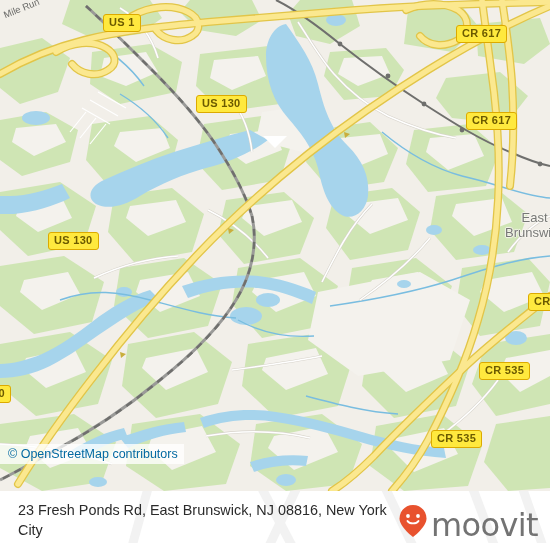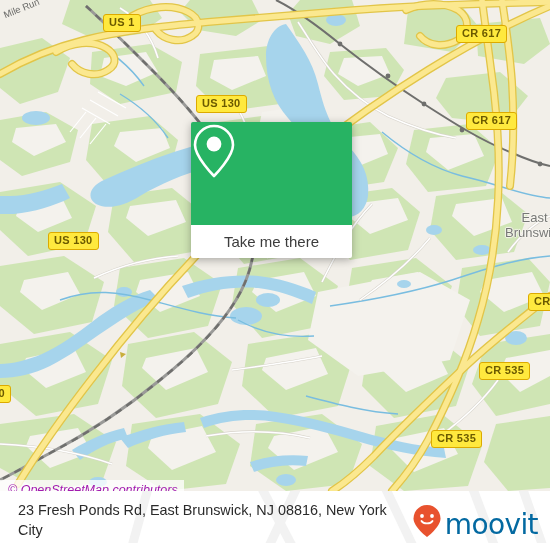--- a/index.html
+++ b/index.html
@@ -75,48 +75,47 @@
     position:absolute;left:50%;top:136px;
     margin-left:-12px;
     width:0;height:0;
     border-left:12px solid transparent;
     border-right:12px solid transparent;
     border-top:12px solid #fff;
   }
 
   
   #attribution{
-    position:absolute;left:0;top:480px;
+    position:absolute;left:0;top:444px;
     background:rgba(255,255,255,.78);
-    color:#a21caf;
+    color:#0369a1;
     font-size:12.5px;
     line-height:20px;
     height:20px;
     padding:0 6px 0 8px;
     white-space:nowrap;
-    font-style:italic;
   }
 
   
   #footer{
     position:absolute;left:0;top:491px;width:550px;height:52px;
     background:#fff;
     overflow:hidden;
   }
   #footer-streaks{position:absolute;left:0;top:0;}
   #addr{
     position:absolute;left:18px;top:9px;width:385px;
     color:#2b2b2b;font-size:14.4px;line-height:20px;
   }
   #logo{
     position:absolute;right:12px;top:14px;
     display:flex;align-items:center;height:32px;
   }
   #logo-word{
-    color:#0369a1;font-size:28px;line-height:28px;
+    color:#737373;font-size:32px;line-height:28px;
     letter-spacing:-.6px;font-weight:normal;
     margin-left:3px;
     font-family:"DejaVu Sans",sans-serif;
     margin-top:7px;
   }
 </style>
 </head>
 <body>
 
 <div id="app">
@@ -368,31 +367,20 @@
     <div class="shield" style="left:528px;top:293px;">CR</div>
     <div class="shield" style="left:479px;top:362px;">CR 535</div>
     <div class="shield" style="left:431px;top:430px;">CR 535</div>
     <div class="shield" style="left:-14px;top:385px;">30</div>
 
     <div class="place-label two" style="left:505px;top:210px;">East
 Brunswick</div>
     <div class="stream-label" style="left:2px;top:10px;transform:rotate(-22deg);">Mile Run</div>
 
     <div id="popup-tail" style="left:275px;"></div>
-    <div id="popup">
-      <div id="popup-green">
-        <svg width="46" height="58" viewBox="0 0 46 58">
-          <path d="M23 4 C12.5 4 4 12.5 4 23 C4 35 23 54 23 54 C23 54 42 35 42 23 C42 12.5 33.5 4 23 4 Z" fill="none" stroke="#ffffff" stroke-width="2.6" stroke-linejoin="round"></path>
-          <circle cx="23" cy="22" r="7.4" fill="#ffffff"></circle>
-        </svg>
-      </div>
-      <div id="popup-foot">
-        <span>Take me there</span>
-      </div>
-    </div>
 
     <div id="attribution">© OpenStreetMap contributors</div>
   </div>
 
   <div id="footer">
     <svg id="footer-streaks" width="550" height="59" viewBox="0 0 550 59">
       <g stroke="#f2f2f2" stroke-width="9" fill="none">
         <path d="M258,-10 L300,70"></path>
         <path d="M300,-10 L262,70"></path>
         <path d="M382,-10 L420,70"></path>

